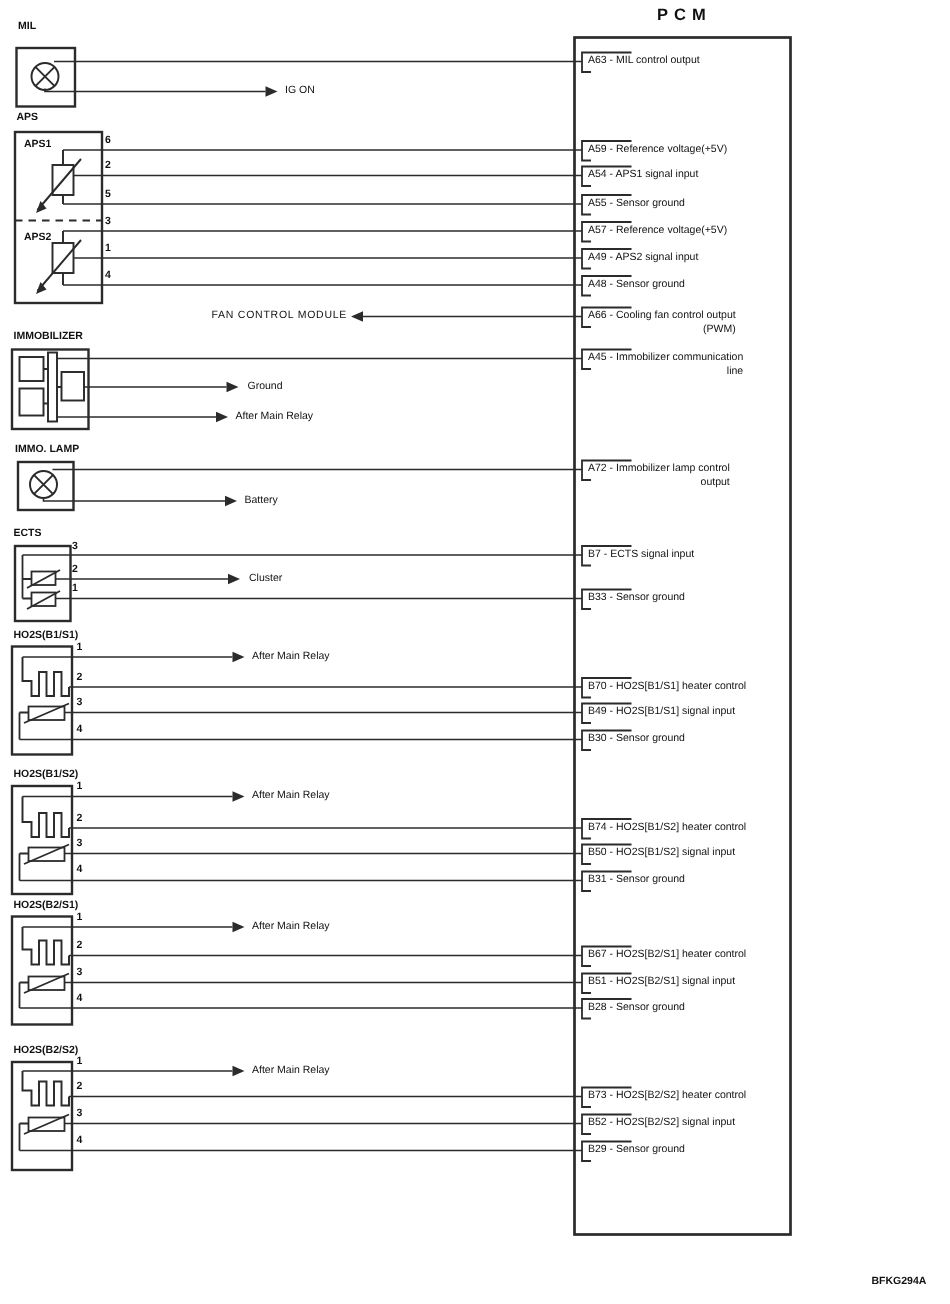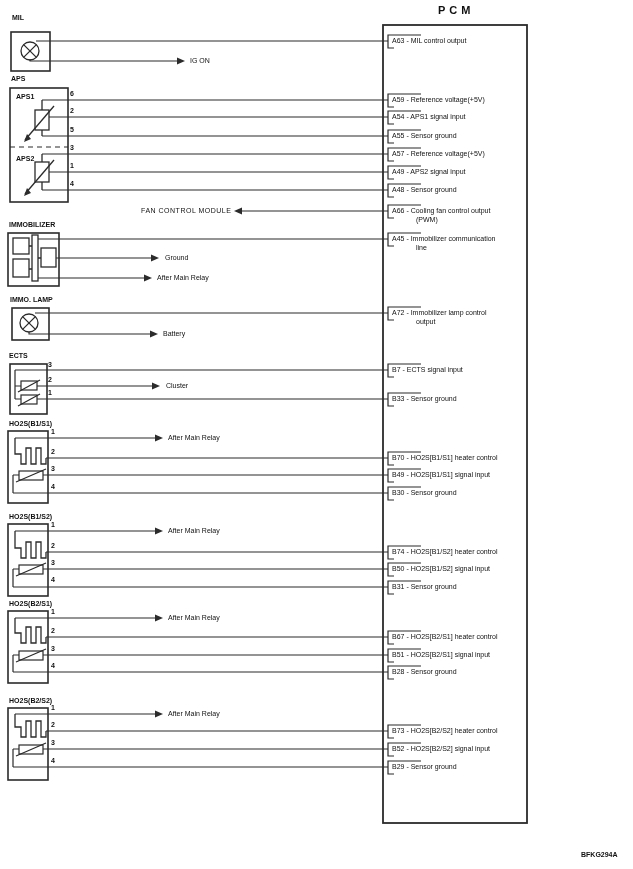--- a/index.html
+++ b/index.html
@@ -1,17 +1,17 @@
 <!DOCTYPE html>
 <html><head>
 <meta charset="utf-8">
 <style>
   html,body{margin:0;padding:0;background:#ffffff;}
   .sheet{position:relative;width:633px;height:869px;background:#fff;overflow:hidden;
-         font-family:"Liberation Sans",sans-serif;color:#141414;}
+         font-family:"Liberation Sans",sans-serif;color:#141414;text-align:right;}
   svg.layer{position:absolute;left:0;top:0;}
   .lbl{position:absolute;font-weight:bold;font-size:7px;line-height:8px;white-space:nowrap;color:#111;}
   .pin-num{position:absolute;font-weight:bold;font-size:7px;line-height:8px;white-space:nowrap;color:#111;}
   .pin-label{position:absolute;font-size:7px;line-height:9px;white-space:nowrap;color:#111;}
   .pin-label .l2{display:block;padding-left:24px;}
   .arrow-lbl{position:absolute;font-size:7px;line-height:8px;white-space:nowrap;color:#111;}
   .fan-lbl{letter-spacing:0.5px;}
   .pcm-title{position:absolute;left:438px;top:4px;font-weight:bold;font-size:11px;letter-spacing:4px;color:#111;}
   .fig-code{position:absolute;left:581px;top:851px;font-weight:bold;font-size:7px;color:#111;}
 </style>

